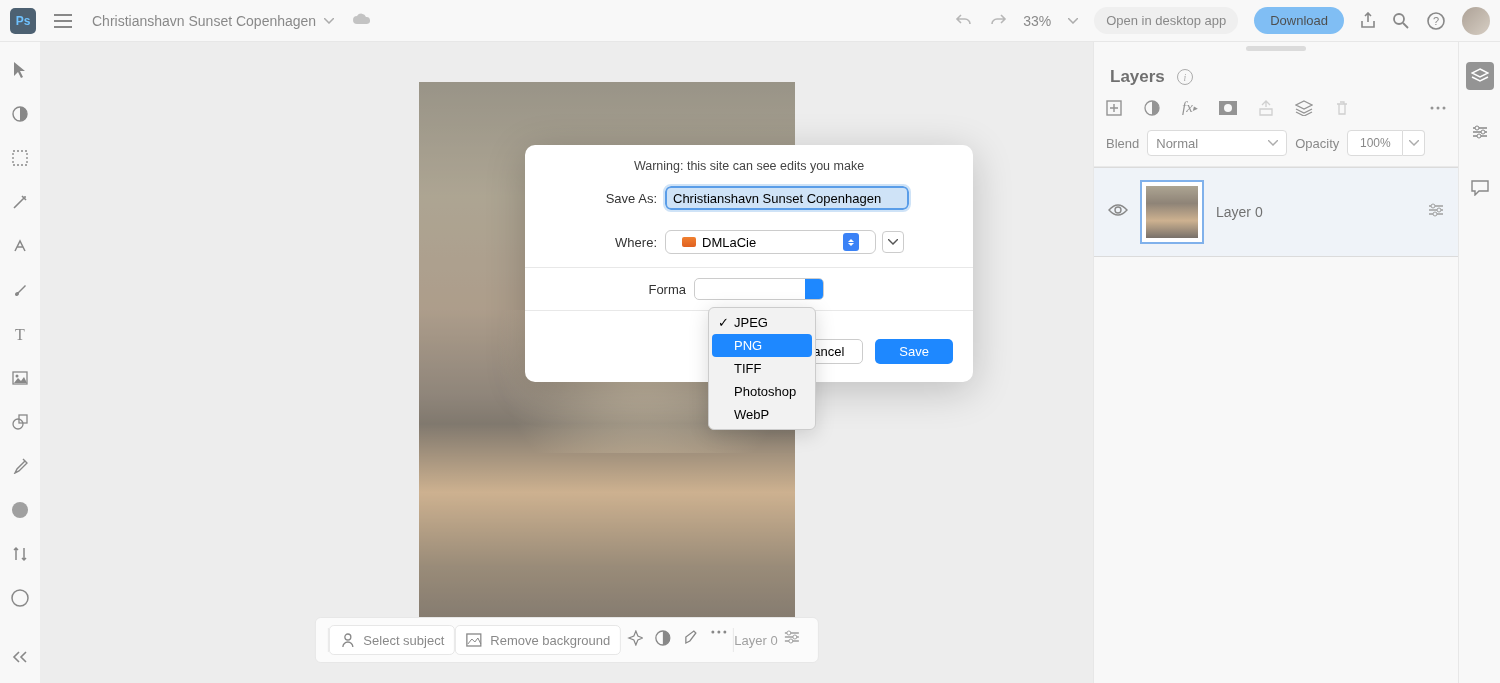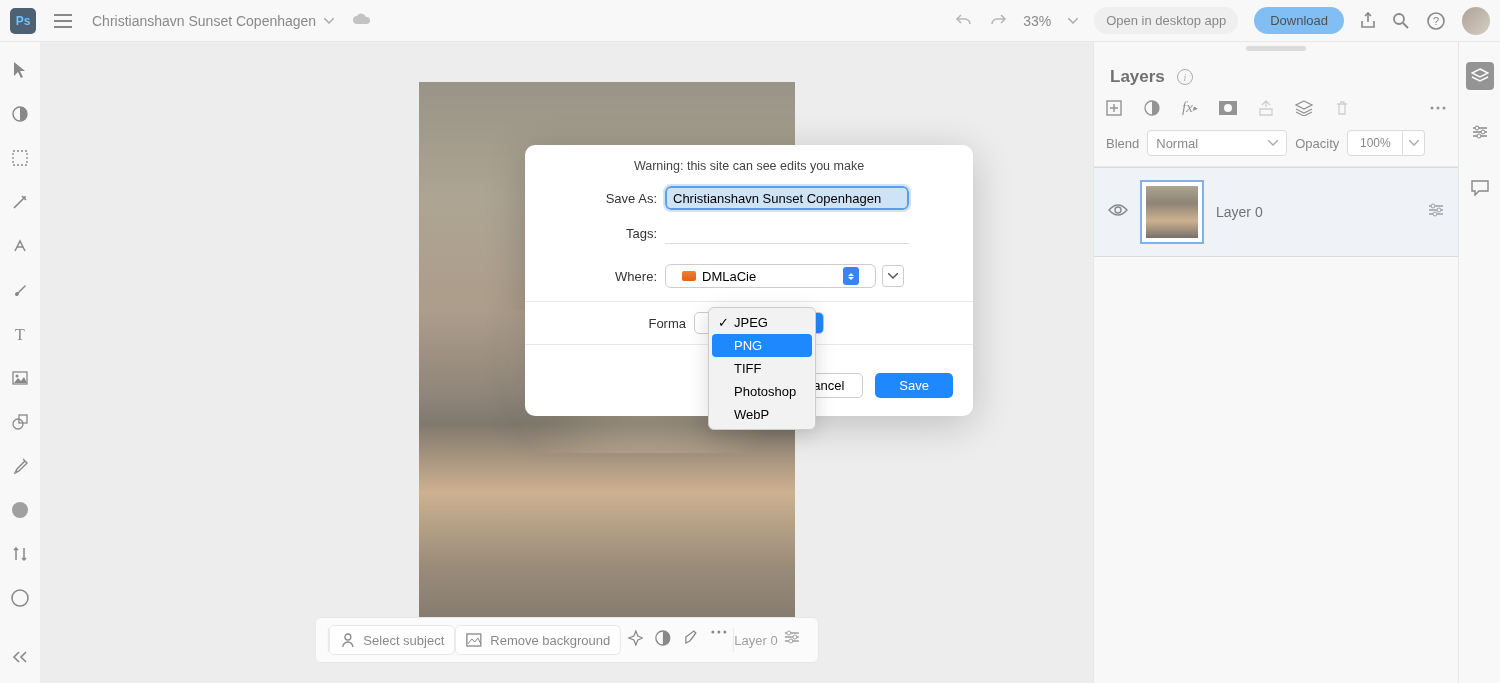--- a/index.html
+++ b/index.html
@@ -378,24 +378,20 @@
 </div>
 
 <div class="overlay"></div>
 
 <div class="dialog">
   <div class="dialog-warn">Warning: this site can see edits you make</div>
   <div class="dlg-row">
     <div class="dlg-label">Save As:</div>
     <input class="dlg-input" value="Christianshavn Sunset Copenhagen" style="">
   </div>
-  <div class="dlg-row" style="margin-top:6px;">
-    <div class="dlg-label">Tags:</div>
-    <input class="dlg-input-plain" style="">
-  </div>
   <div class="dlg-row" style="margin-top:14px;margin-bottom:8px;">
     <div class="dlg-label">Where:</div>
     <div class="where-select">
       <div class="disk-icon"></div>
       <span>DMLaCie</span>
       <div class="sel-arrows"></div>
     </div>
     <div class="where-expand">
         <svg width="10" height="6">
           <path d="M0 0 L5 5 L10 0" stroke="#555" fill="none" stroke-width="1.4"></path>

